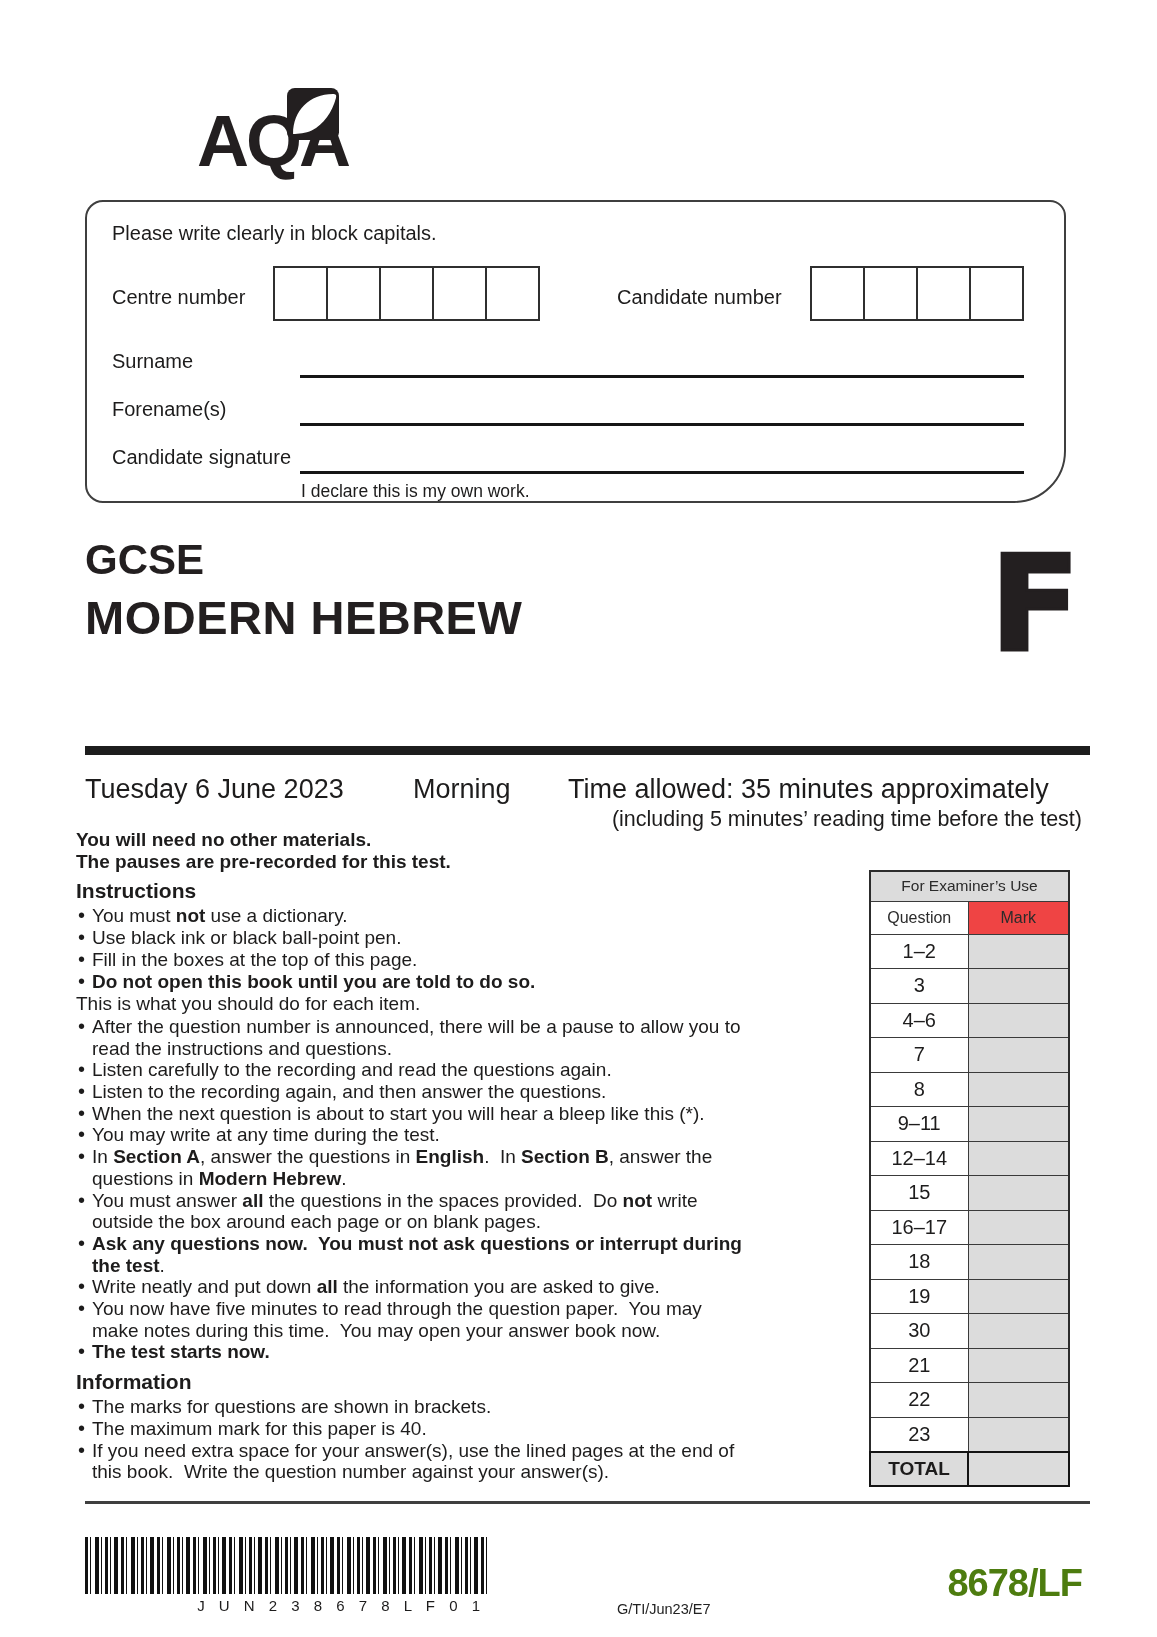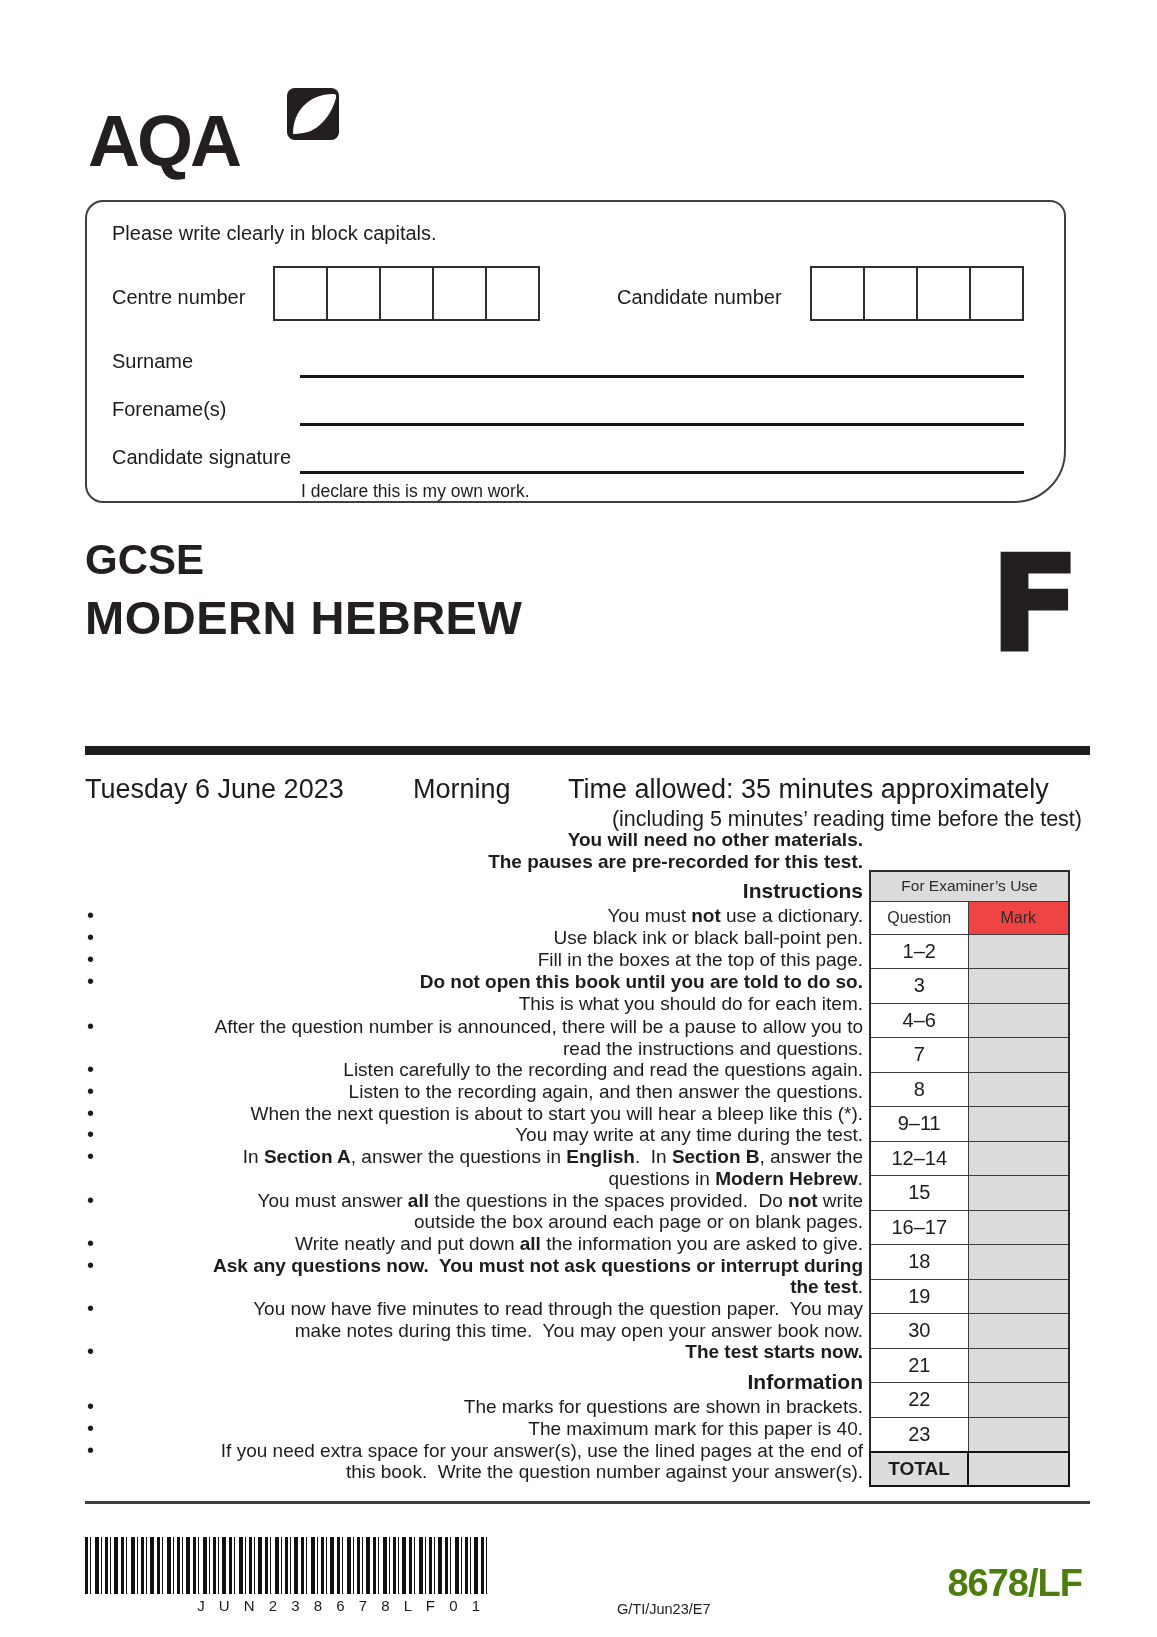--- a/index.html
+++ b/index.html
@@ -1,21 +1,21 @@
 <!DOCTYPE html>
 <html><head>
 <meta charset="utf-8">
 <style>
   * { margin:0; padding:0; box-sizing:border-box; }
   body { background:#ffffff; font-family:"Liberation Sans", sans-serif; color:#1d1c1c; }
   .page { position:relative; width:1157px; height:1637px; background:#fff; overflow:hidden; }
 
   
   .logo { position:absolute; left:88px; top:85px; width:260px; height:90px; }
-  .logo-text { display:block; margin-top:20px; font-size:72px; line-height:1; font-weight:800; letter-spacing:-3px; color:#231f20; }
+  .logo-text { display:block; margin-top:20px; font-size:72px; line-height:1; font-weight:800; letter-spacing:-3px; color:#231f20;text-align:right; }
   .leaf { position:absolute; left:199px; top:0; width:52px; height:58px; }
 
   
   .details-box { position:absolute; left:85px; top:200px; width:981px; height:303px;
     border:2px solid #3f3f3f; border-radius:18px 16px 52px 18px; }
   .block-note { position:absolute; left:25px; top:20px; font-size:20px; }
   .field-label { position:absolute; font-size:20px; }
   .centre-label { left:25px; top:84px; }
   .candidate-label { left:530px; top:84px; }
   .cells { position:absolute; display:flex; }
@@ -40,21 +40,21 @@
   .tier-line { position:absolute; left:85px; top:666px; font-size:28.5px; font-weight:700; white-space:pre; color:#231f20; }
   .rule-thick { position:absolute; left:85px; top:746px; width:1005px; height:9px; background:#1d1d1d; }
 
   
   .exam-date { position:absolute; left:85px; top:774px; font-size:27px; }
   .exam-session { position:absolute; left:413px; top:774px; font-size:27px; }
   .time-allowed { position:absolute; left:568px; top:774px; font-size:27px; }
   .time-note { position:absolute; left:568px; top:807px; width:514px; text-align:right; font-size:21.5px; }
 
   
-  .flow { position:absolute; left:85px; top:829px; width:778px; font-size:19px; line-height:21.7px;text-align:right; }
+  .flow { position:absolute; left:76px; top:829px; width:778px; font-size:19px; line-height:21.7px; }
   .flow .bold { font-weight:bold; }
   .flow h3 { font-size:21px; line-height:24px; margin:7px 0 2px 0; font-weight:bold; }
   .flow ul { list-style:none; }
   .flow li { position:relative; padding-left:16px; white-space:pre-wrap; }
   .flow li::before { content:"•"; position:absolute; left:2px; top:0; font-size:20px; line-height:21.7px; }
   .flow p.inter { margin:1px 0; }
 
   
   .etable { position:absolute; left:869px; top:870px; width:199px; border-collapse:collapse; table-layout:fixed;
     border:2px solid #2c2c2c; }
@@ -157,23 +157,23 @@
         <li>After the question number is announced, there will be a pause to allow you to
 read the instructions and questions.</li>
         <li>Listen carefully to the recording and read the questions again.</li>
         <li>Listen to the recording again, and then answer the questions.</li>
         <li>When the next question is about to start you will hear a bleep like this (*).</li>
         <li>You may write at any time during the test.</li>
         <li>In <b>Section A</b>, answer the questions in <b>English</b>.  In <b>Section B</b>, answer the
 questions in <b>Modern Hebrew</b>.</li>
         <li>You must answer <b>all</b> the questions in the spaces provided.  Do <b>not</b> write
 outside the box around each page or on blank pages.</li>
-        <li>Write neatly and put down <b>all</b> the information you are asked to give.</li>
         <li><b>Ask any questions now.  You must not ask questions or interrupt during
 the test</b>.</li>
+        <li>Write neatly and put down <b>all</b> the information you are asked to give.</li>
         <li>You now have five minutes to read through the question paper.  You may
 make notes during this time.  You may open your answer book now.</li>
         <li><b>The test starts now.</b></li>
       </ul>
 
     <h3>Information</h3>
     <ul>
         <li>The marks for questions are shown in brackets.</li>
         <li>The maximum mark for this paper is 40.</li>
         <li>If you need extra space for your answer(s), use the lined pages at the end of

